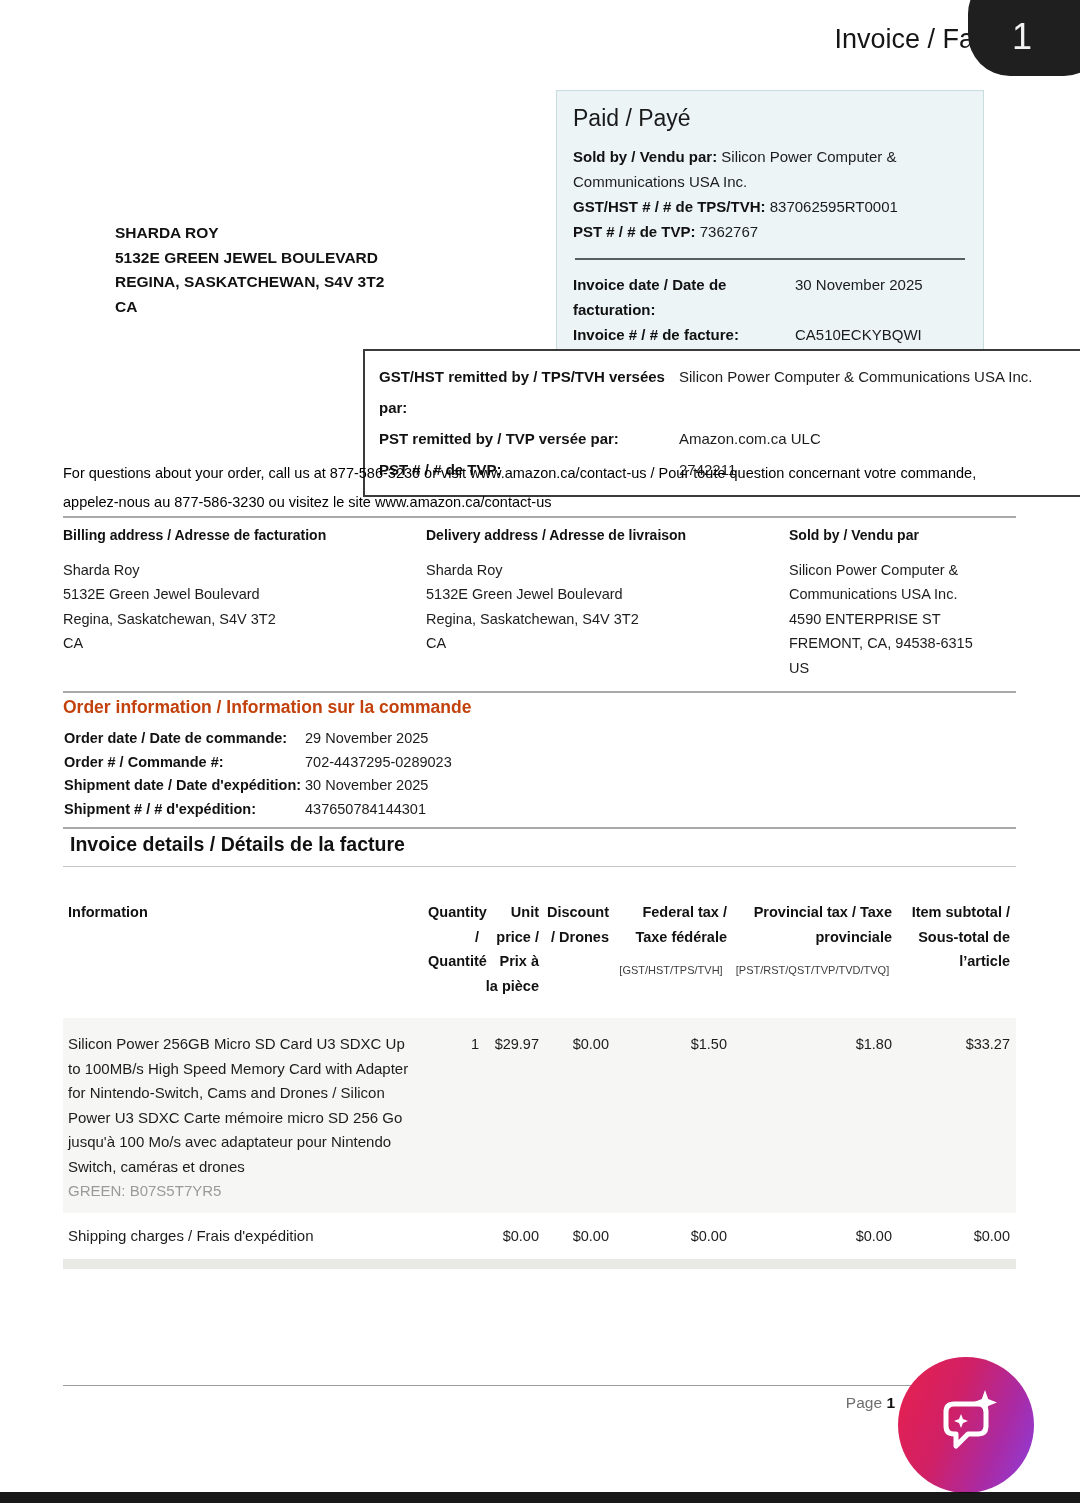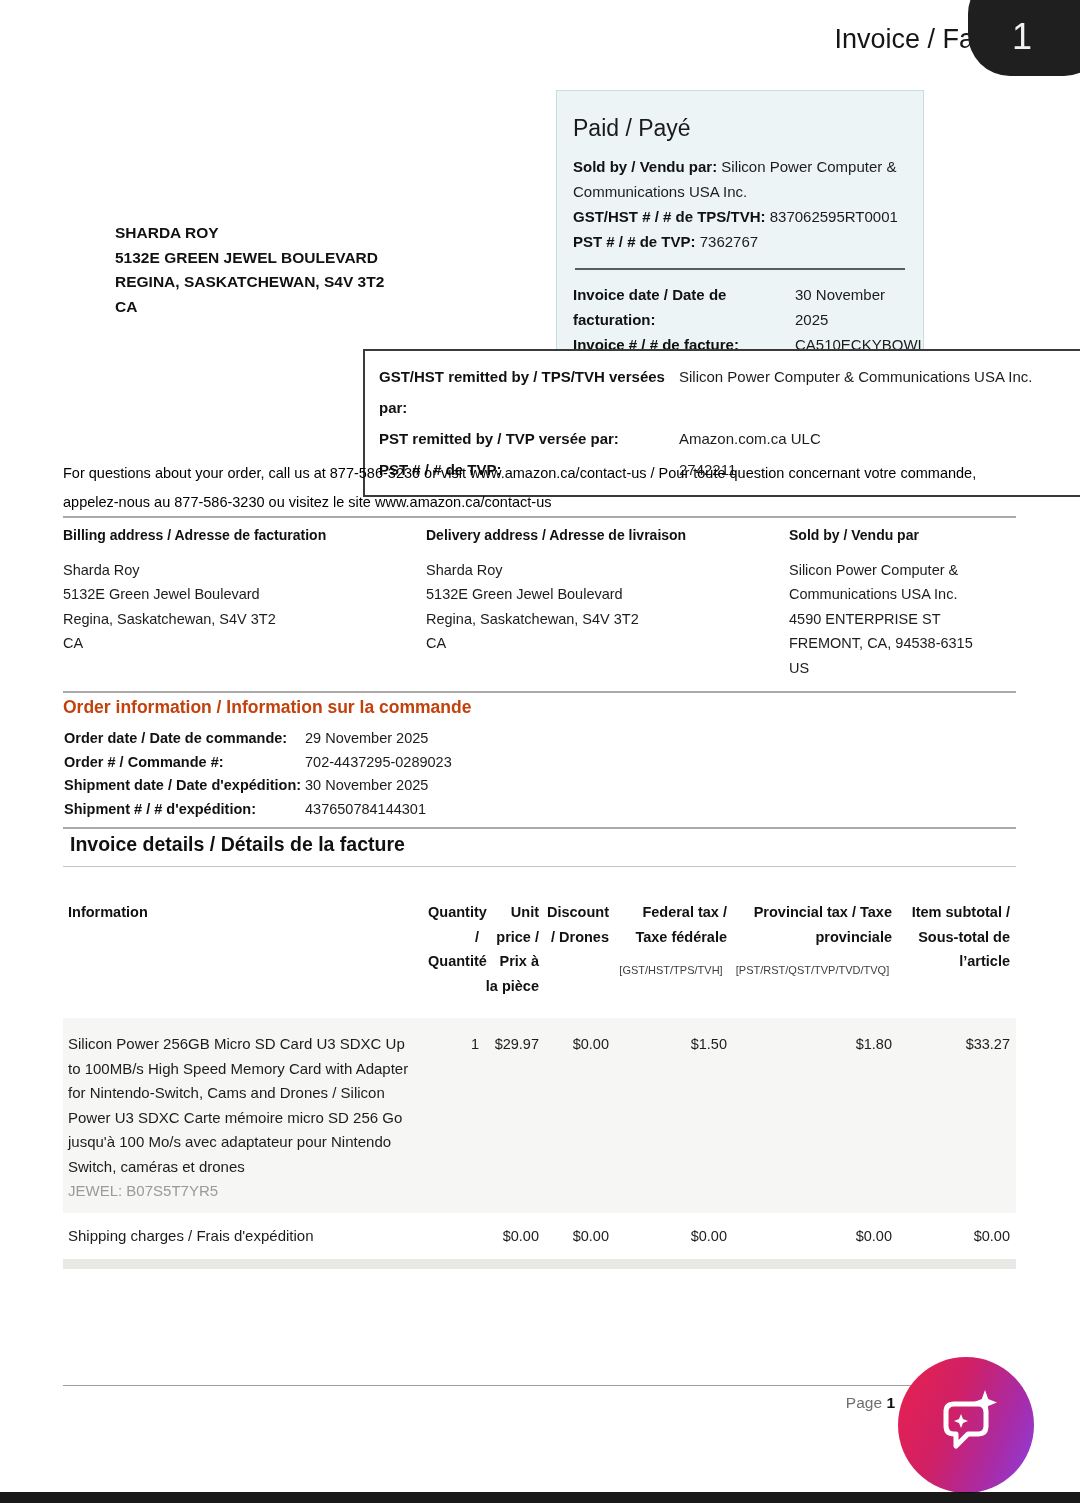--- a/index.html
+++ b/index.html
@@ -16,23 +16,23 @@
   }
   .page-badge {
     position:absolute; top:-28px; right:-26px; width:138px; height:104px;
     background:#1f1f1f; border-radius:42px;
     display:flex; align-items:center; justify-content:center;
     padding-top:26px; padding-right:30px;
     color:#f2f2f2; font-size:36px;
   }
   
   .paid-box {
-    position:absolute; left:556px; top:90px; width:368px;
+    position:absolute; left:556px; top:90px; width:428px;
     background:#ecf4f5; border:1px solid #c8dde0;
-    padding:24px 16px 14px 16px; font-size:15px;
+    padding:14px 16px 14px 16px; font-size:15px;
   }
   .paid-box .paid-title { font-size:23px; color:#1a1a1a; margin-bottom:12px; }
   .paid-box .kv-line { line-height:25px; }
   .paid-box .kv-line b, .label-b { font-weight:bold; color:#111; }
   .paid-divider { border-top:2px solid #555f60; margin:14px 2px 12px 2px; }
   .paid-row { display:grid; grid-template-columns:222px 1fr; line-height:25px; }
   
   .recipient {
     position:absolute; left:115px; top:221px;
     font-weight:bold; font-size:15.5px; line-height:24.5px; color:#111;
@@ -207,21 +207,21 @@
       <div class="cell">
         <span>Provincial tax / Taxe provinciale</span>
         <span class="sub">[PST/RST/QST/TVP/TVD/TVQ]</span>
       </div>
       <div class="cell">Item subtotal / Sous-total de l’article</div>
     </div>
 
     <div class="t-grid t-row1">
       <div class="t-desc">
         <div>Silicon Power 256GB Micro SD Card U3 SDXC Up to 100MB/s High Speed Memory Card with Adapter for Nintendo-Switch, Cams and Drones / Silicon Power U3 SDXC Carte mémoire micro SD 256 Go jusqu'à 100 Mo/s avec adaptateur pour Nintendo Switch, caméras et drones</div>
-        <div class="asin">JEWEL: B07S5T7YR5</div>
+        <div class="asin">GREEN: B07S5T7YR5</div>
       </div>
       <div class="val">1</div>
       <div class="val">$29.97</div>
       <div class="val">$0.00</div>
       <div class="val">$1.50</div>
       <div class="val">$1.80</div>
       <div class="val">$33.27</div>
     </div>
 
     <div class="t-grid t-row2">

